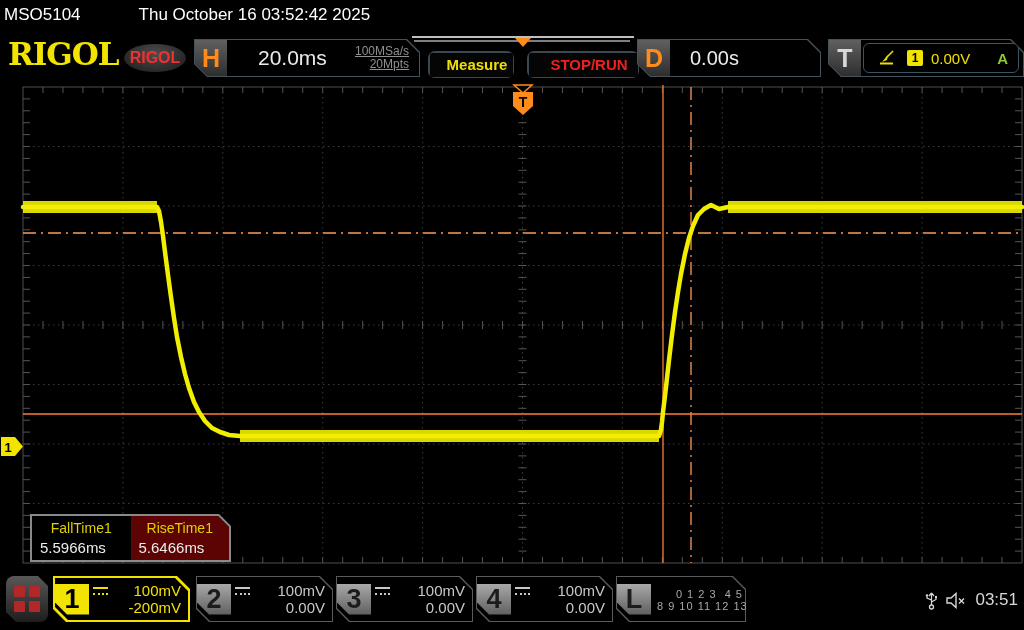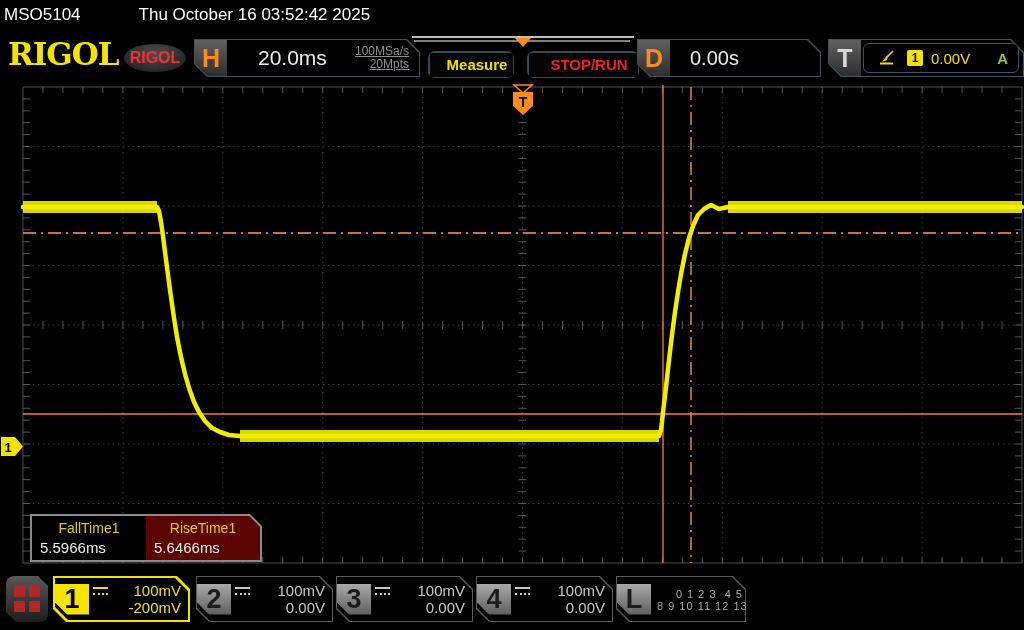--- a/index.html
+++ b/index.html
@@ -62,21 +62,21 @@
   .measure-btn .face { color:#f0e000; }
   .stoprun-btn { left:527px; top:21px; width:112px; }
   .stoprun-btn .face { color:#ee2020; }
 
   .overview-strip { position:absolute; left:412px; top:6px; width:222px; height:15px; }
 
   
   #scope-svg { position:absolute; left:0; top:80px; }
 
   
-  .meas-panel { position:absolute; left:30px; top:514px; width:232px; height:48px;
+  .meas-panel { position:absolute; left:30px; top:514px; width:201px; height:48px;
                 background:#8a8a8a;
                 clip-path:polygon(0 0, calc(100% - 12px) 0, 100% 12px, 100% 100%, 0 100%); }
   .meas-panel .minner { position:absolute; inset:2px; background:#000; display:flex;
                 clip-path:polygon(0 0, calc(100% - 11px) 0, 100% 11px, 100% 100%, 0 100%); }
   .meas-cell { width:50%; height:100%; padding:4px 8px 2px 8px; }
   .meas-cell.selected { background:#5c0404; }
   .meas-label { color:#e0d000; font-size:14px; text-align:center; }
   .meas-value { color:#ececec; font-size:15px; margin-top:3px; }
 
   
@@ -568,13 +568,26 @@
     <div class="inner"></div>
     <div class="panel-flex" style="display:flex;">
       <div class="ch-sq">L</div>
       <div class="l-digits">
         <div>0 1 2 3  4 5 6 7</div>
         <div>8 9 10 11 12 13 14 15</div>
       </div>
     </div>
   </div>
 
+  <div class="tray">
+    <svg width="13" height="20" viewBox="0 0 13 20">
+      <circle cx="6.5" cy="17" r="2" fill="none" stroke="#d8d8d8" stroke-width="1.3"></circle>
+      <path d="M6.5 15 V3 M6.5 3 L4 6 M6.5 3 L9 6 M6.5 10 L2 8 V6.5 M6.5 12 L11 9.5 V8" stroke="#d8d8d8" stroke-width="1.2" fill="none"></path>
+      <rect x="10" y="6" width="2" height="2" fill="#d8d8d8"></rect>
+      <circle cx="2" cy="5.5" r="1.2" fill="#d8d8d8"></circle>
+    </svg>
+    <svg width="21" height="17" viewBox="0 0 21 17">
+      <polygon points="1,6 5,6 10,1.5 10,15.5 5,11 1,11" fill="none" stroke="#d8d8d8" stroke-width="1.4"></polygon>
+      <path d="M13 6.5 L18 11.5 M18 6.5 L13 11.5" stroke="#d8d8d8" stroke-width="1.4"></path>
+    </svg>
+    <div class="clock">03:51</div>
+  </div>
 </div>
 
 </body></html>

